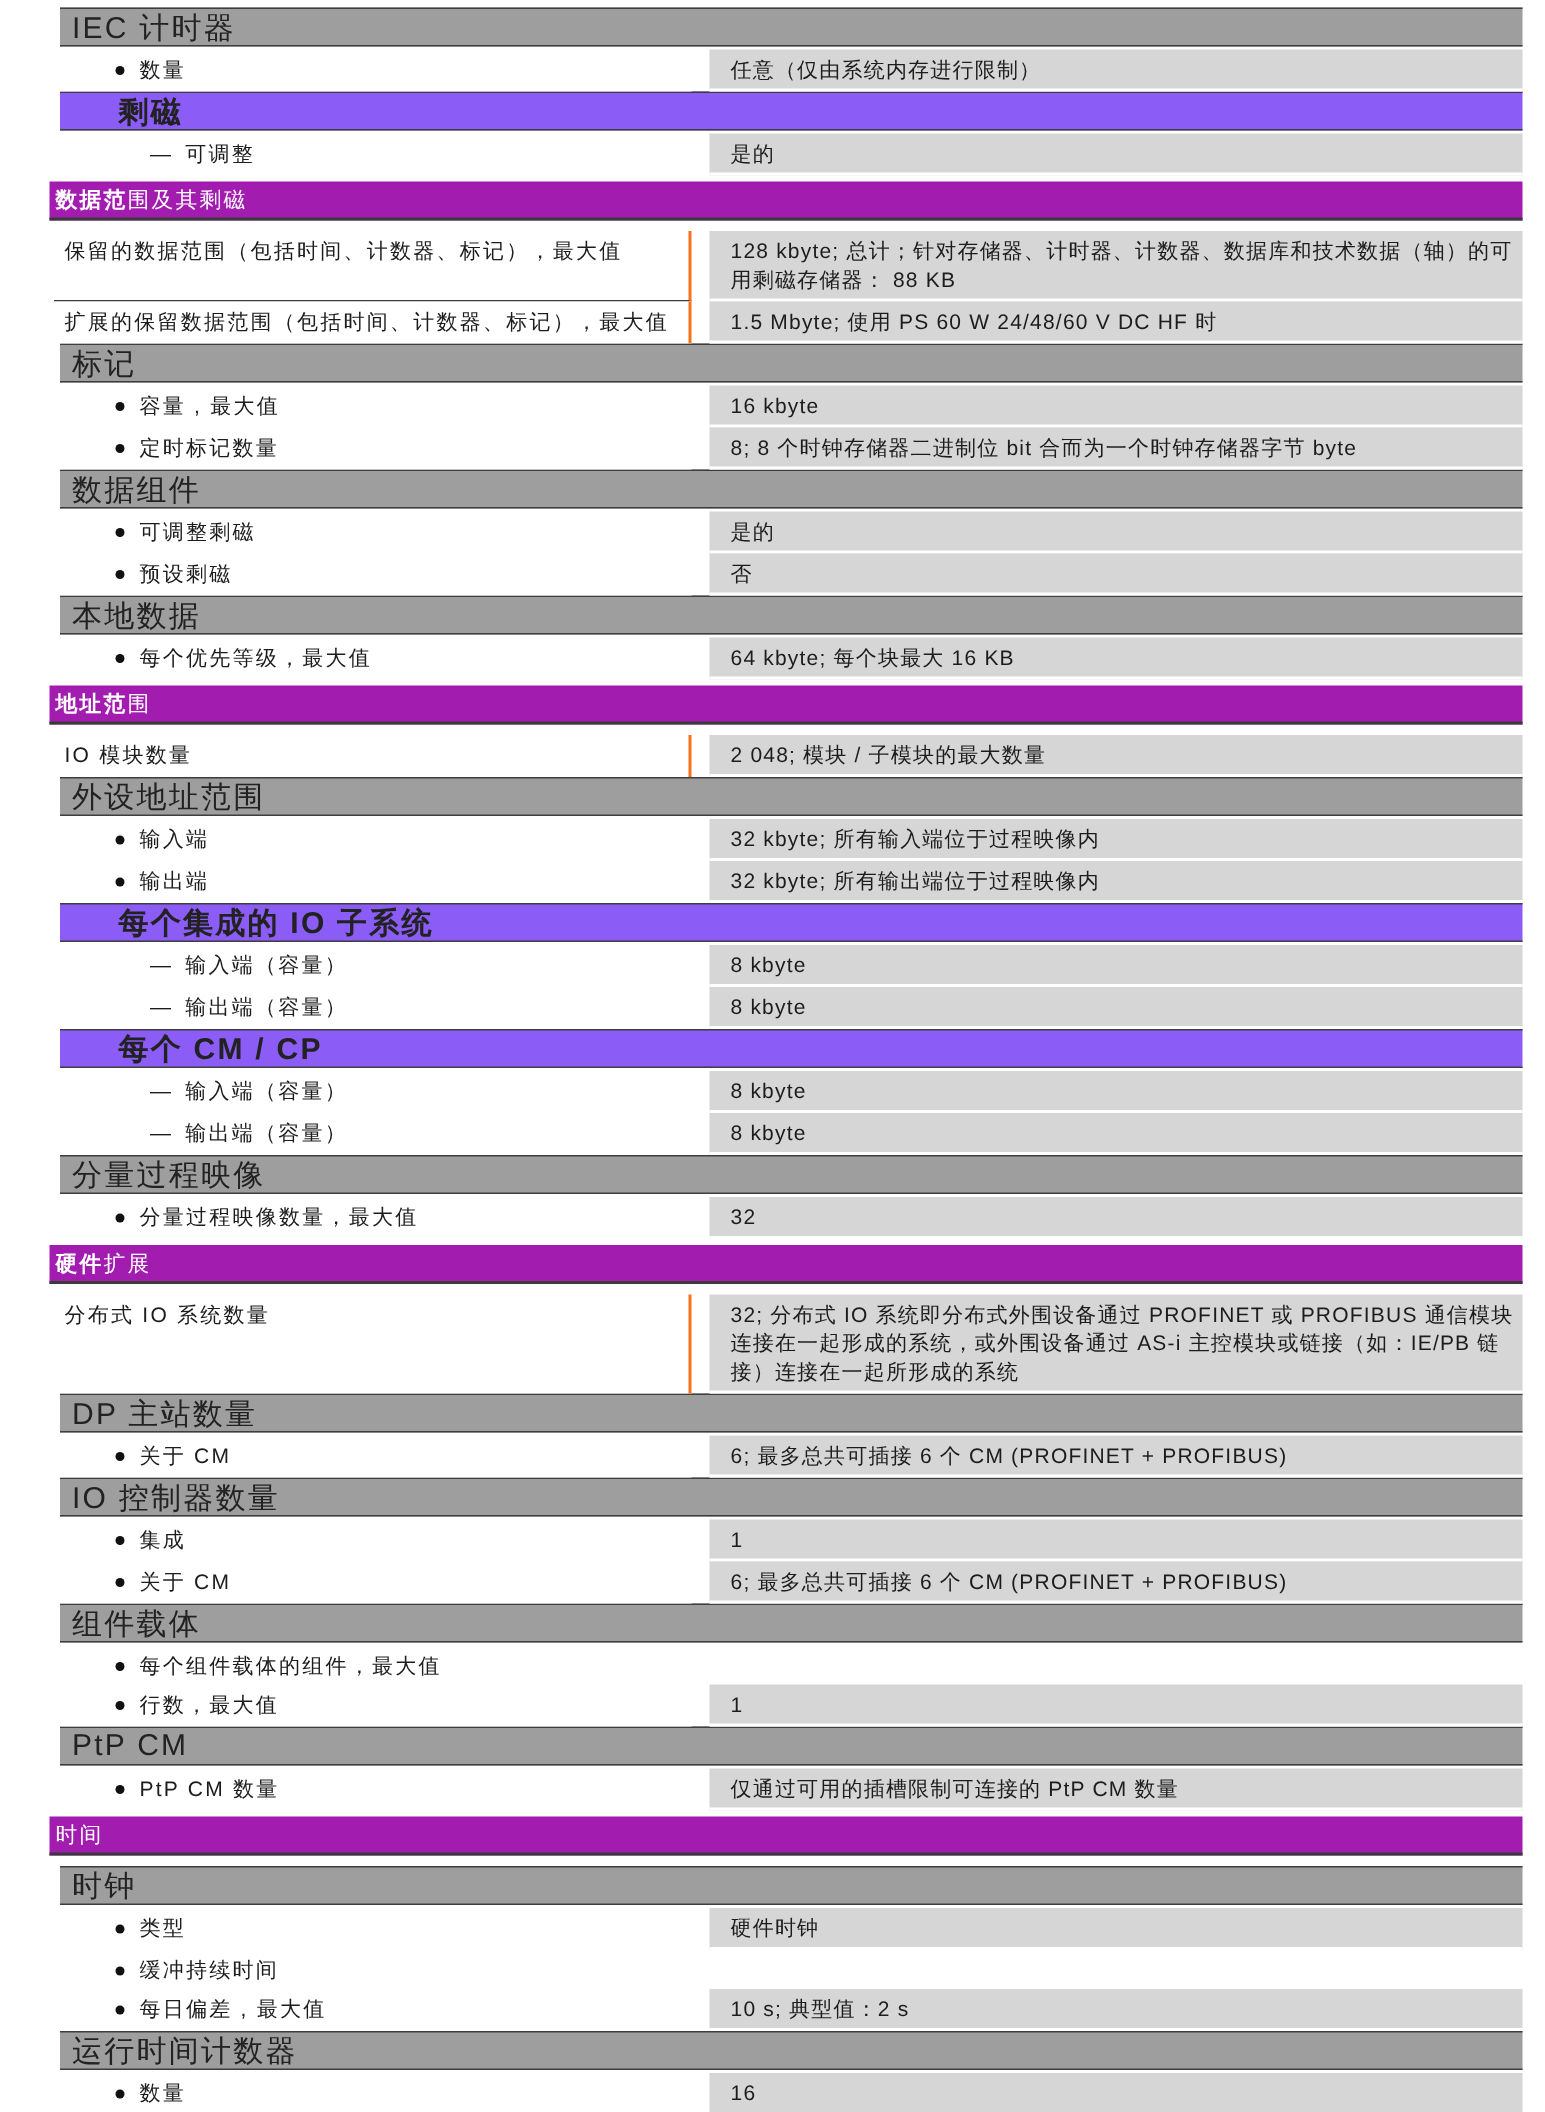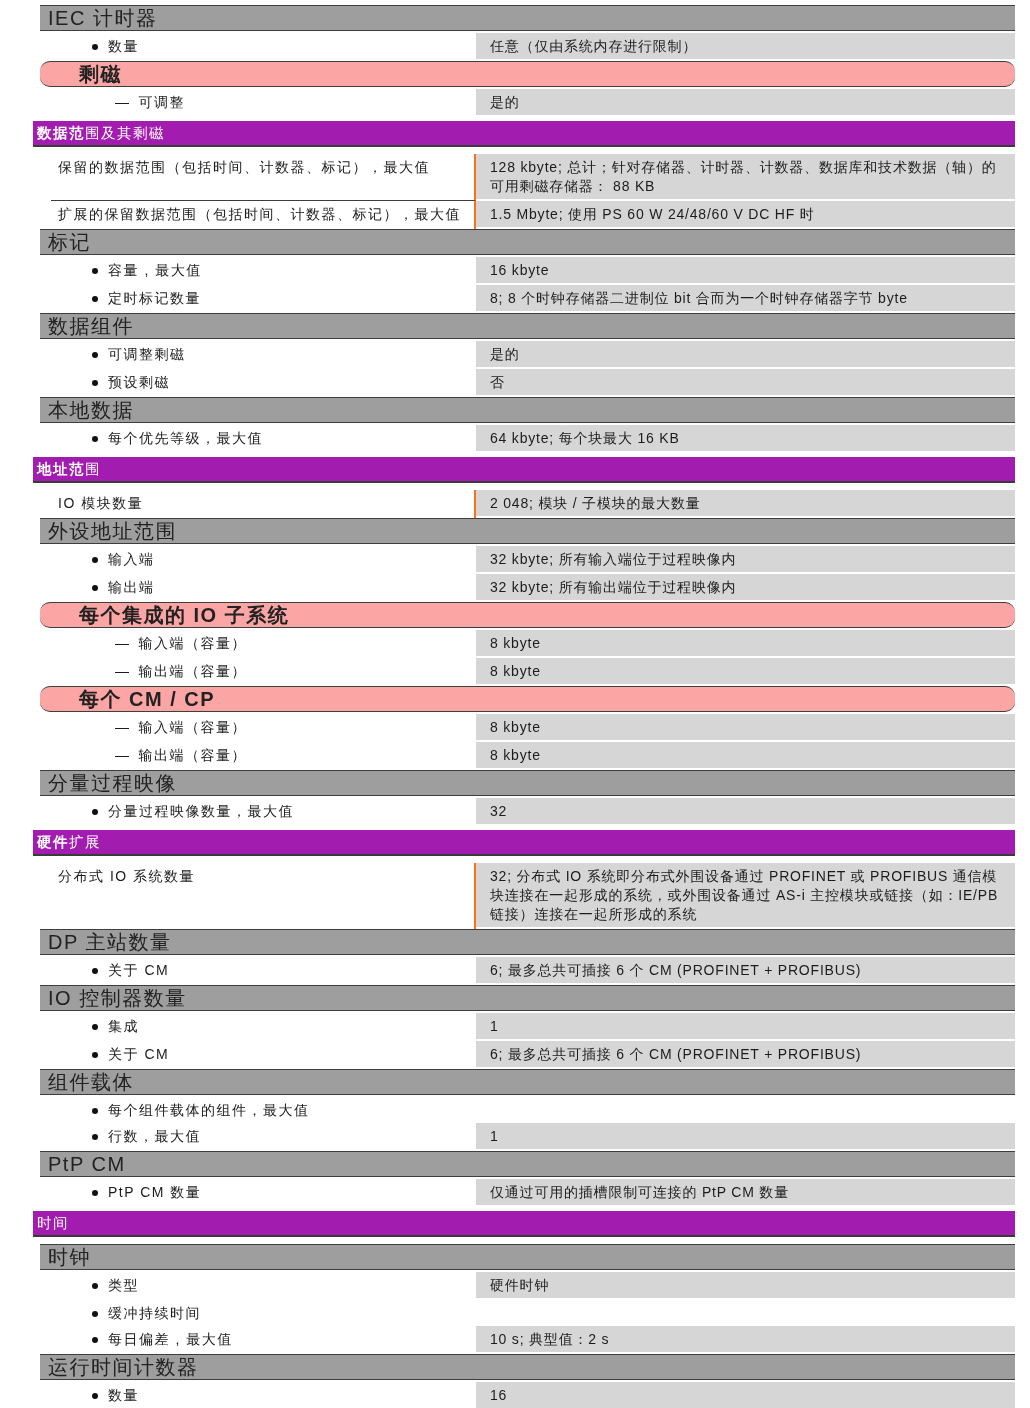--- a/index.html
+++ b/index.html
@@ -11,24 +11,24 @@
          display:flex;align-items:center;padding-left:4px;
          border-bottom:2px solid #3a3a3a;margin-top:4px;margin-bottom:7px;
          font-size:14.5px;letter-spacing:1.5px;}
   .major .bold-part{font-weight:bold;}
 
   
   .bar{margin-left:7px;height:26px;box-sizing:border-box;display:flex;align-items:center;
        border-top:1px solid #3e3e3e;border-bottom:1px solid #3e3e3e;margin-bottom:2px;
        font-size:20px;letter-spacing:1.5px;color:#222;}
   .bar.sub1{background:#9e9e9e;padding-left:8px;}
-  .bar.sub2{background:#fca5a5;padding-left:39px;font-weight:bold;border-radius:10px;}
+  .bar.sub2{background:#8b5cf6;padding-left:39px;font-weight:bold;}
 
   
-  .row{margin-left:18px;display:flex;align-items:stretch;min-height:26px;box-sizing:border-box;}
+  .row{margin-left:3px;display:flex;align-items:stretch;min-height:26px;box-sizing:border-box;gap:12px;}
   .cell-left{width:425px;flex:none;box-sizing:border-box;background:#ffffff;
              display:flex;align-items:flex-start;
              padding:4px 12px 3px 7px;font-size:14px;letter-spacing:1.5px;line-height:19px;}
   .row.ind-none .cell-left{border-right:2px solid #f97316;}
   .row.sep .cell-left{border-bottom:1px solid #3c3c3c;}
   .row.ind-bullet .cell-left{padding-left:41px;}
   .row.ind-dash   .cell-left{padding-left:64px;}
   .cell-right{flex:1;box-sizing:border-box;background:#d6d6d6;border-bottom:2px solid #ffffff;
               display:flex;align-items:flex-start;
               padding:4px 6px 3px 14px;font-size:14px;letter-spacing:0.8px;line-height:19px;}

